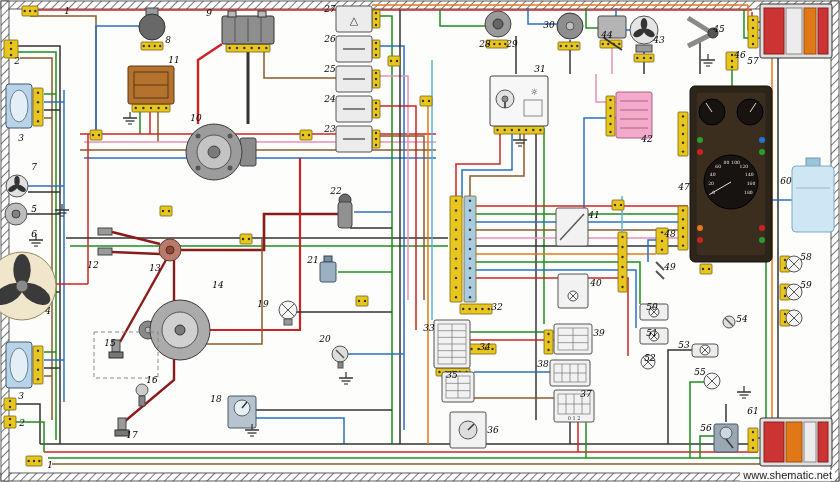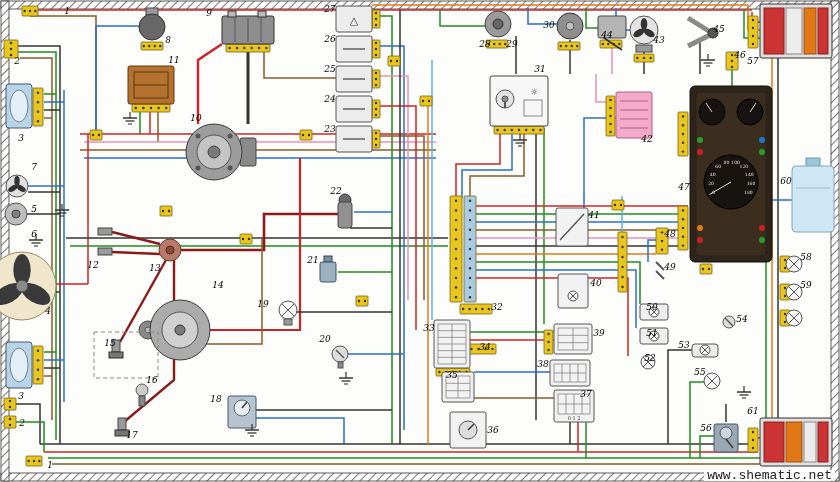--- a/index.html
+++ b/index.html
@@ -1,22 +1,22 @@
 <!DOCTYPE html>
 <html><head>
 <meta charset="utf-8">
 <style>
   html,body{margin:0;padding:0;background:#888;}
   .stage{position:relative;width:840px;height:482px;background:#fdfdfb;overflow:hidden;
          font-family:"DejaVu Sans",sans-serif;}
   svg{display:block;}
   svg text{font-family:"DejaVu Serif",serif;}
-  .watermark{position:absolute;right:5px;bottom:1px;font-size:13px;color:#222;
+  .watermark{position:absolute;right:5px;bottom:1px;font-size:11px;color:#222;
              background:rgba(255,255,255,.88);padding:0 3px;line-height:11px;
-             font-family:Liberation Mono, monospace;}
+             font-family:Liberation Sans, sans-serif;}
 </style>
 </head>
 <body>
 
 <div class="stage">
   <svg id="diagram" width="840" height="482" viewBox="0 0 840 482">
       <defs>
         <pattern id="hatch" width="6" height="6" patternUnits="userSpaceOnUse" patternTransform="rotate(45)">
           <rect x="0" y="0" width="6" height="6" fill="#ffffff"></rect>
           <line x1="0" y1="0" x2="0" y2="6" stroke="#3a3a3a" stroke-width="1.4"></line>

